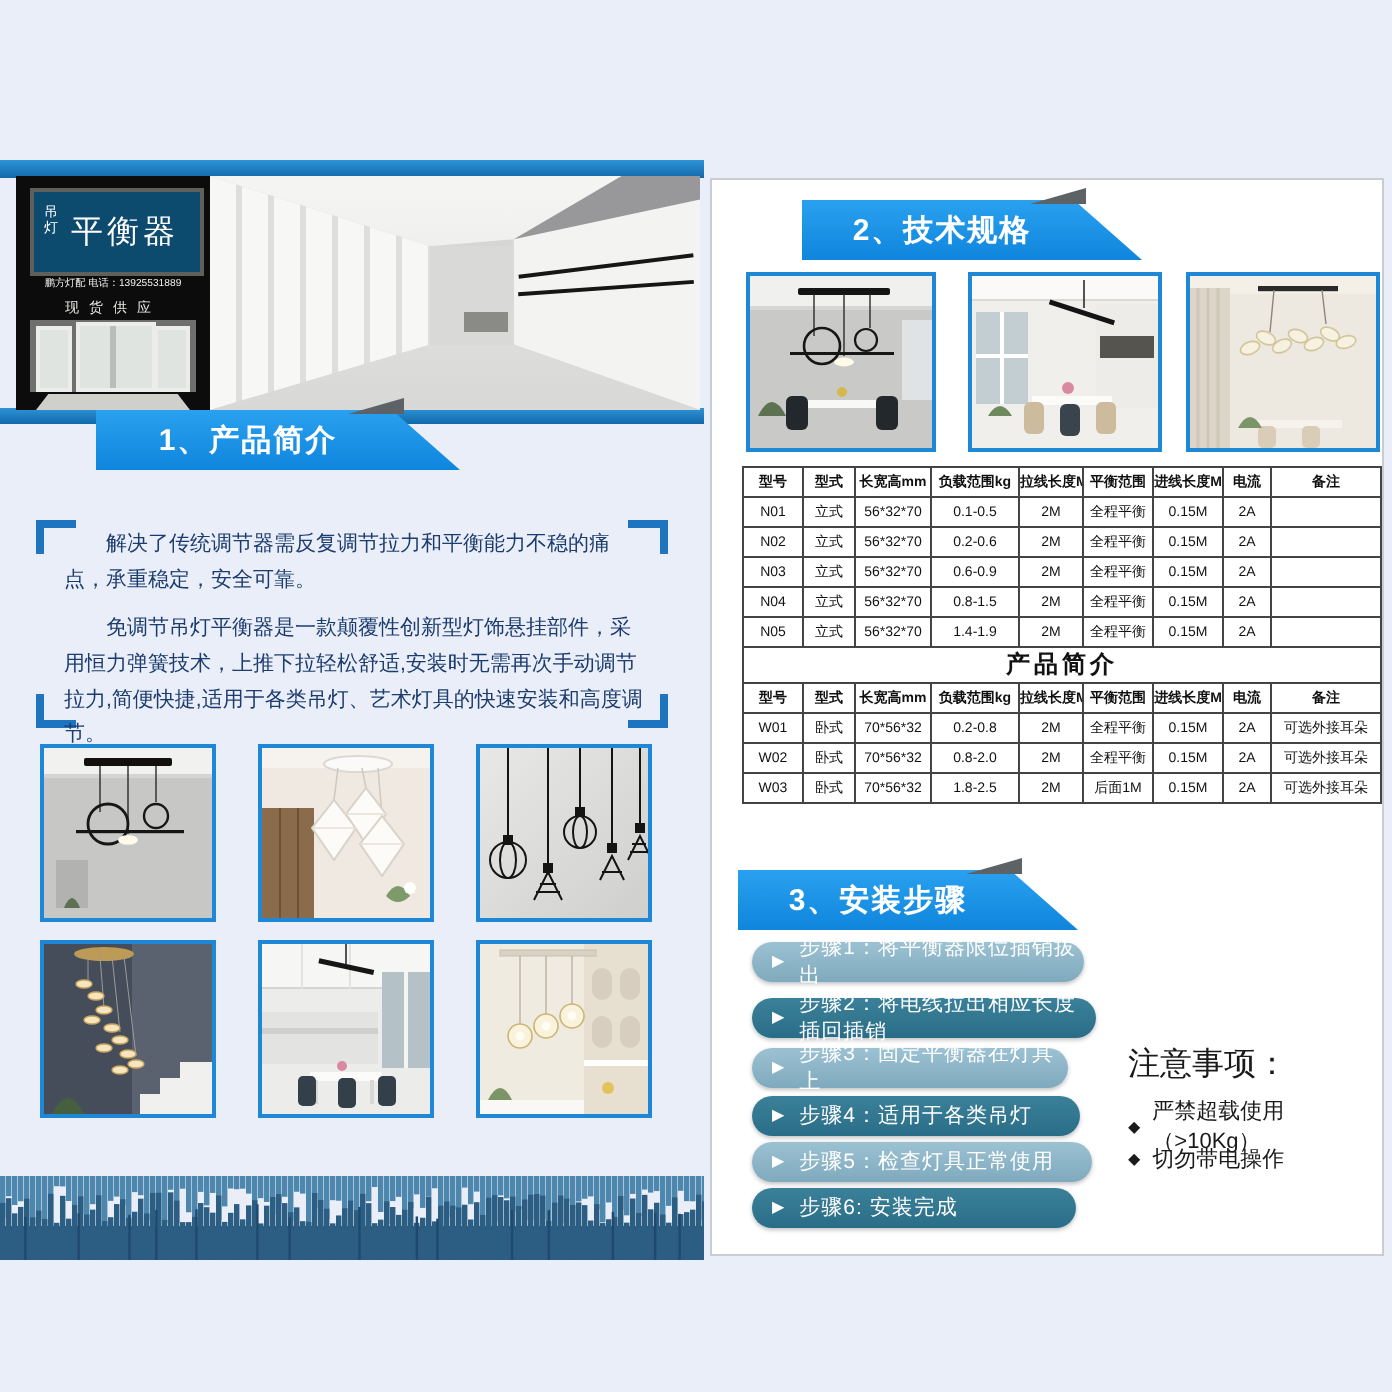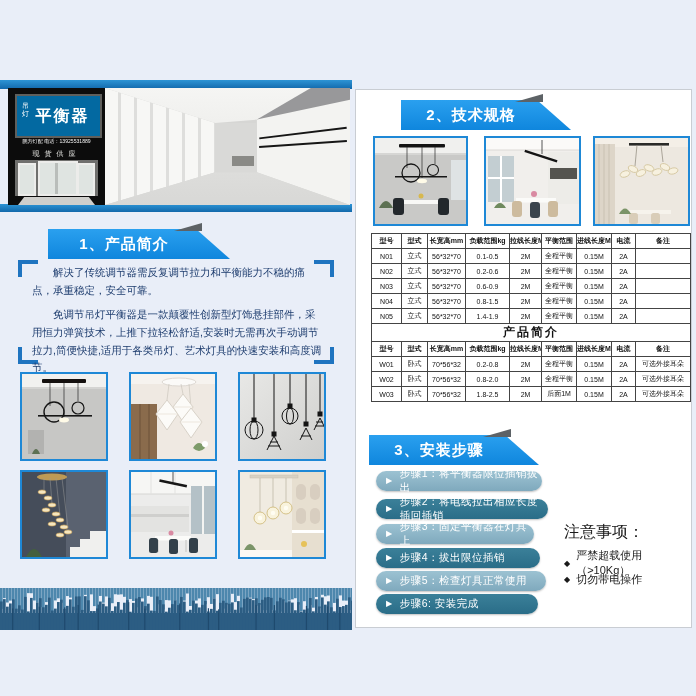--- a/index.html
+++ b/index.html
@@ -15,24 +15,24 @@
   .banner-wrap{position:absolute;}
   .banner-fold{position:absolute;top:-6px;right:-2px;width:28px;height:8px;background:#5d6266;
     clip-path:polygon(0 100%,100% 0,100% 100%);}
 
   
   .stripe{position:absolute;left:0;width:352px;background:linear-gradient(180deg,#2d94d5,#1268ab);}
   .stripe.top{top:80px;height:9px;}
   .stripe.bottom{top:204px;height:8px;}
 
   .storefront{left:8px;top:88px;width:97px;height:117px;background:#0c0c0c;overflow:hidden;}
-  .sf-sign{position:absolute;left:7px;top:6px;width:83px;height:40px;background:#0369a1;border:2px solid #5f5f5c;
+  .sf-sign{position:absolute;left:7px;top:6px;width:83px;height:40px;background:#0c4a6e;border:2px solid #5f5f5c;
     display:flex;align-items:center;justify-content:center;}
   .sf-side{position:absolute;left:5px;top:7px;width:9px;font-size:7px;line-height:1.1;color:#fff;word-break:break-all;font-family:"DejaVu Serif",serif;}
-  .sf-main{font-family:"DejaVu Serif",serif;font-weight:bold;font-size:16px;color:#ffffff;letter-spacing:2px;padding-left:8px;}
+  .sf-main{font-family:"DejaVu Serif",serif;font-weight:normal;font-size:16px;color:#ffffff;letter-spacing:2px;padding-left:8px;}
   .sf-contact{position:absolute;left:4px;top:49px;width:89px;text-align:center;font-size:6px;color:#f2f2f2;transform:scale(.85);}
   .sf-supply{position:absolute;left:0;top:61px;width:97px;text-align:center;font-size:7px;letter-spacing:5px;color:#e8e8e4;}
   .sf-facade{position:absolute;left:7px;top:72px;width:83px;height:36px;background:#6f6f6d;}
   .sf-win{position:absolute;top:3px;background:#dfe4e1;border:2px solid #ececea;}
   .sf-win.l{left:3px;width:14px;height:29px;}
   .sf-win.r{right:3px;width:14px;height:29px;}
   .sf-door{position:absolute;left:23px;top:1px;width:36px;height:31px;background:#dfe4e1;border:2px solid #ececea;}
   .sf-door:before{content:"";position:absolute;left:15px;top:0;width:3px;height:100%;background:#b9bdba;}
   .sf-step{position:absolute;left:10px;bottom:0px;width:77px;height:8px;background:#cfcfcc;
     clip-path:polygon(8% 0,92% 0,100% 100%,0 100%);}
@@ -121,21 +121,21 @@
     <div class="cor-right"></div>
     <div class="cor-floor"></div>
     <div class="cor-ceiling"></div>
     <div class="cor-ceiling-dark"></div>
     <div class="cor-back"></div>
     <div class="cor-desk"></div>
     <div class="cor-line l1"></div>
     <div class="cor-line l2"></div>
   </div>
 
-  <div class="banner-wrap" style="left:12px;top:229px;width:152px;height:20px;padding-left:36px;">
+  <div class="banner-wrap" style="left:12px;top:205px;width:152px;height:20px;padding-left:36px;">
     <div class="banner" style="width:152px;">1、产品简介</div>
     <div class="banner-fold"></div>
   </div>
 
   <div class="abs para-frame">
     <span class="corner tl"></span>
     <span class="corner tr"></span>
     <span class="corner bl"></span>
     <span class="corner br"></span>
     <div class="para-text">
@@ -783,21 +783,21 @@
     <div class="pill dark" style="left:20px;top:409px;width:172px;">
       <span class="tri">▶</span>
       <span>步骤2：将电线拉出相应长度插回插销</span>
     </div>
     <div class="pill light" style="left:20px;top:434px;width:158px;">
       <span class="tri">▶</span>
       <span>步骤3：固定平衡器在灯具上</span>
     </div>
     <div class="pill dark" style="left:20px;top:458px;width:164px;">
       <span class="tri">▶</span>
-      <span>步骤4：拔出限位插销</span>
+      <span>步骤4：适用于各类吊灯</span>
     </div>
     <div class="pill light" style="left:20px;top:481px;width:170px;">
       <span class="tri">▶</span>
       <span>步骤5：检查灯具正常使用</span>
     </div>
     <div class="pill dark" style="left:20px;top:504px;width:162px;">
       <span class="tri">▶</span>
       <span>步骤6: 安装完成</span>
     </div>
 

